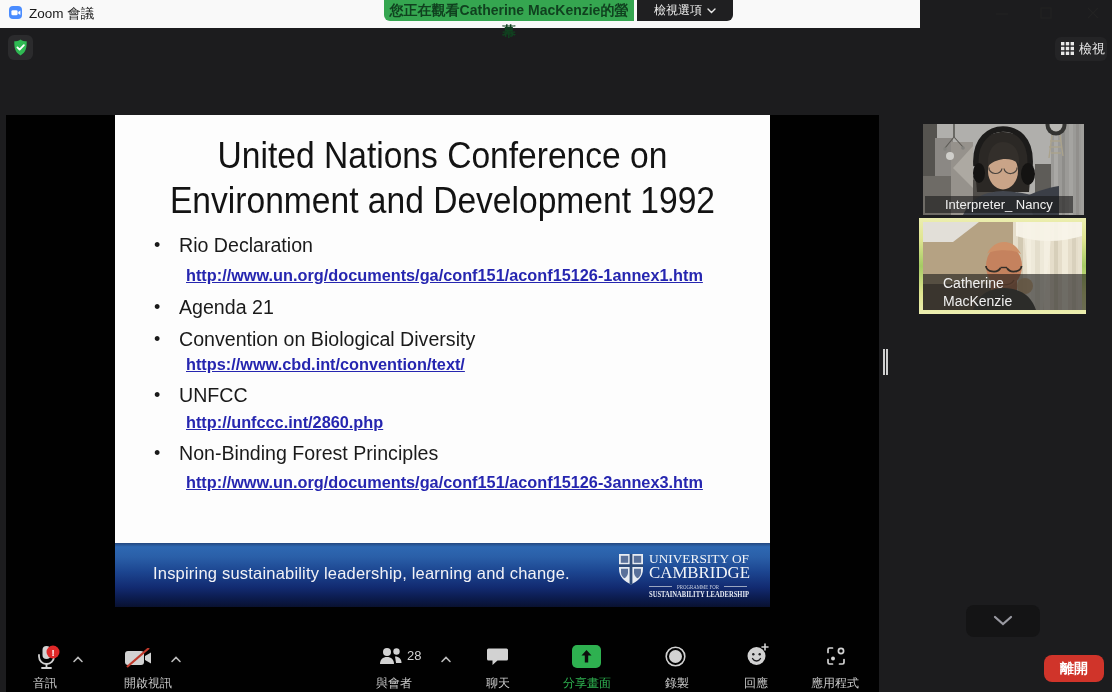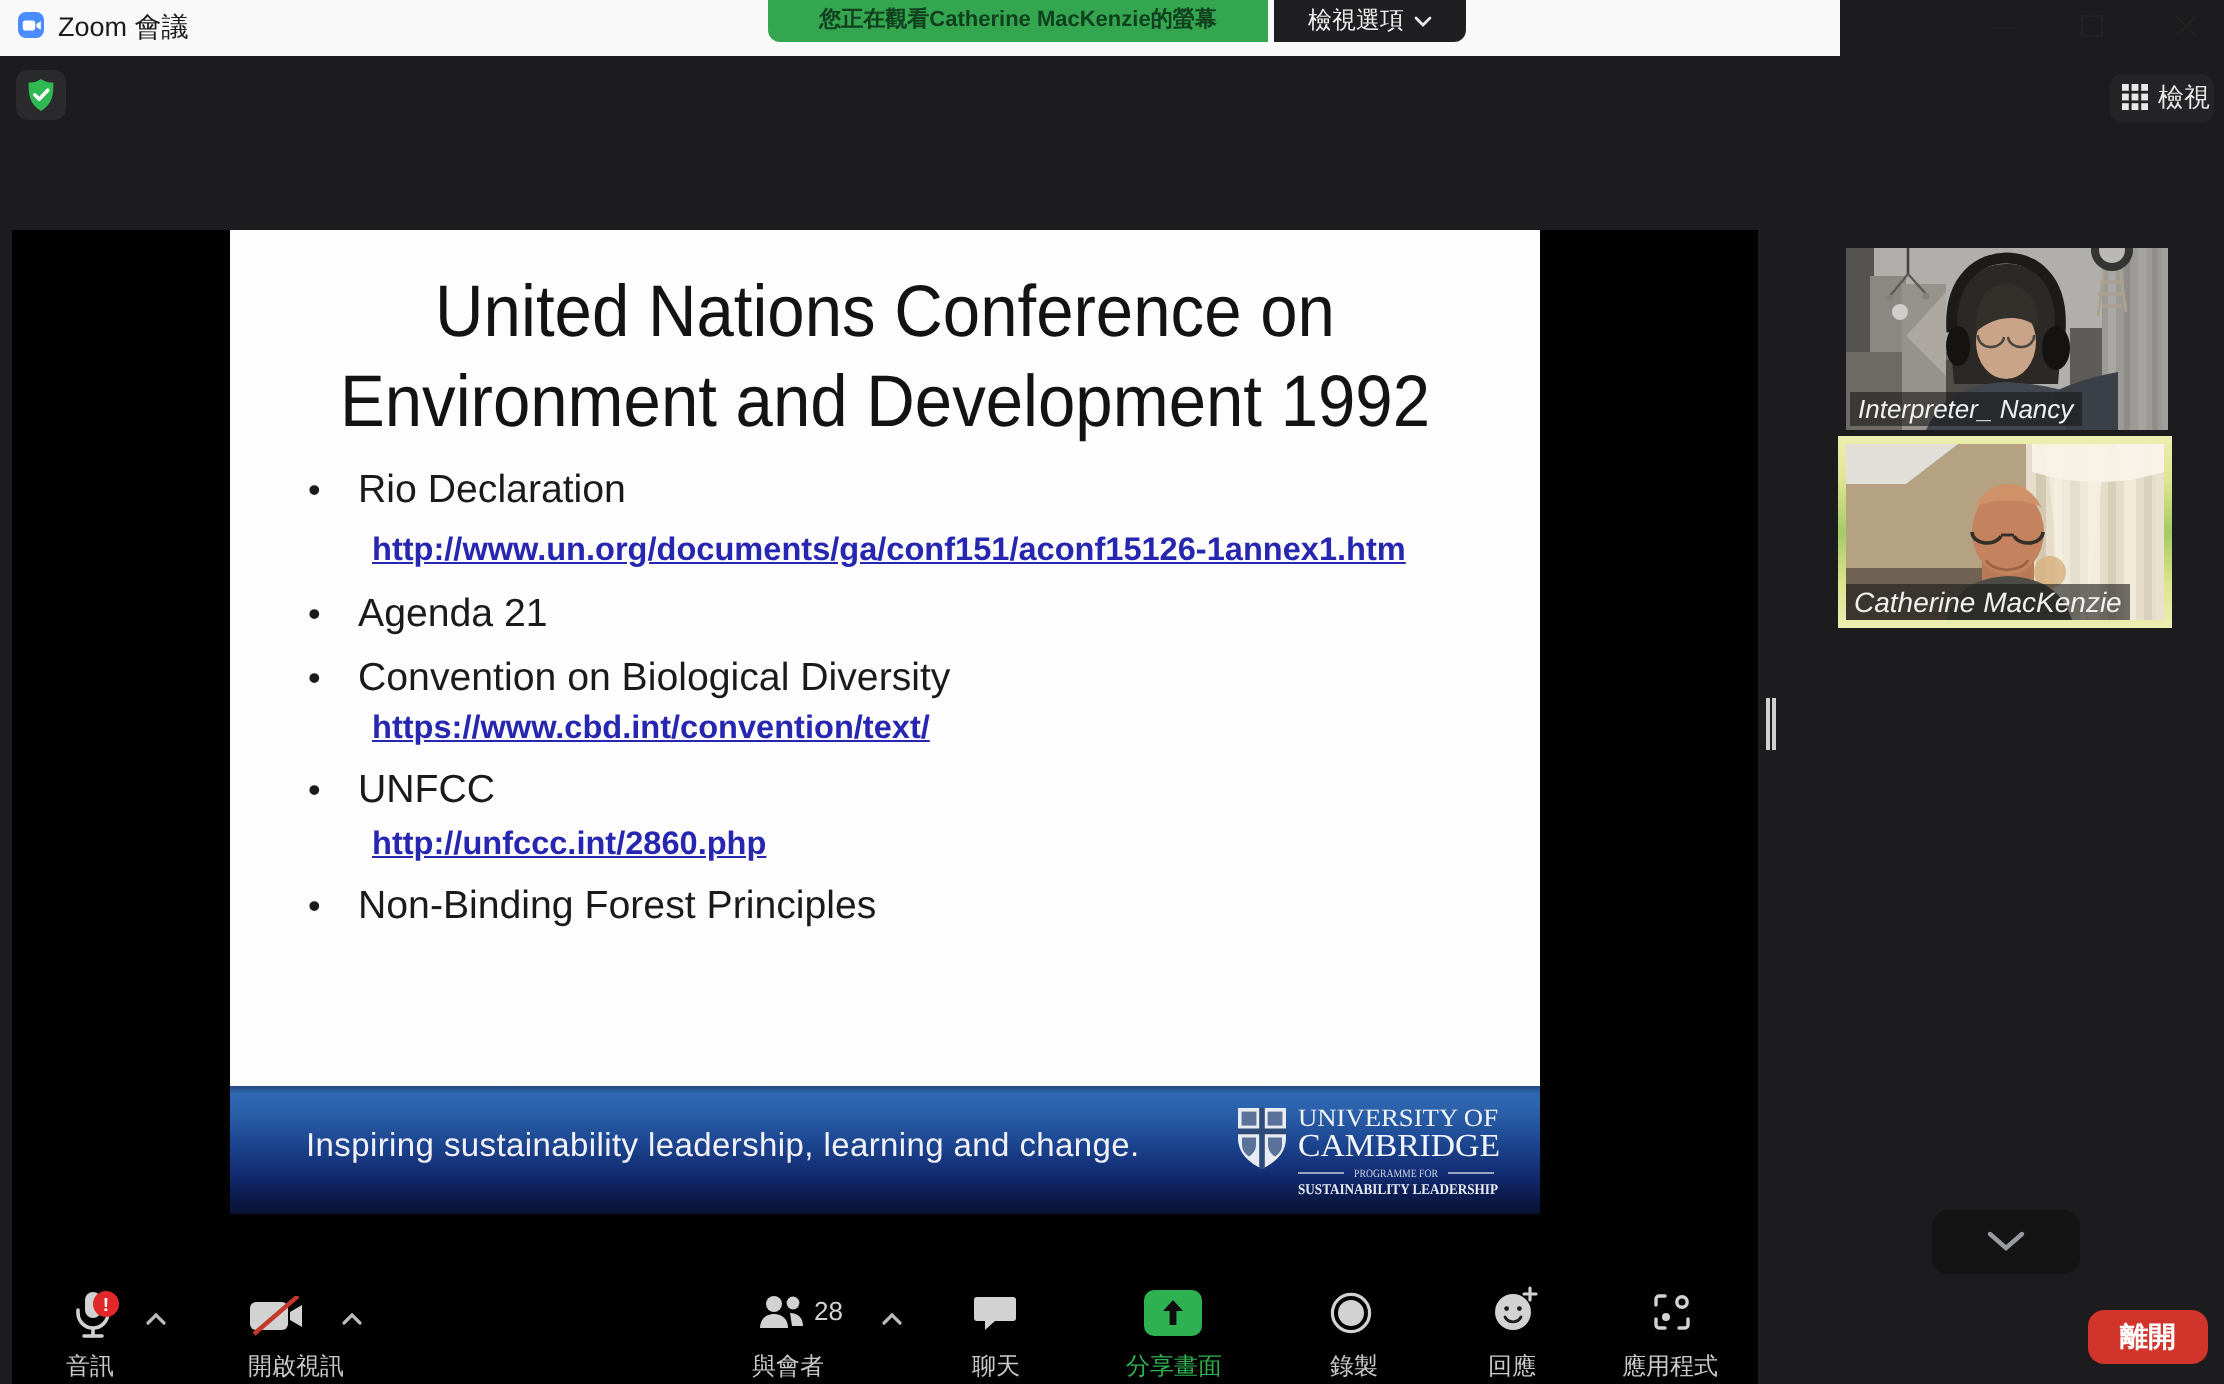--- a/index.html
+++ b/index.html
@@ -7,21 +7,21 @@
   body { font-family:"Liberation Sans", sans-serif; background:#1c1c1e; position:relative; }
   .abs { position:absolute; }
 
   
   #titlebar { position:absolute; left:0; top:0; width:920px; height:28px; background:#f9f9f9; }
   #zoomicon { position:absolute; left:8.5px; top:5.5px; width:13.5px; height:13.5px; border-radius:4px;
     background:#4a8cff; }
   #zoomicon svg { position:absolute; left:0; top:0; }
   #apptitle { position:absolute; left:29px; top:5px; font-size:13.5px; color:#1a1a1a; }
   #banner { position:absolute; left:384px; top:0; width:250px; height:21px; background:#35a650;
-    border-radius:0 0 0 6px; color:#10411f; font-size:11px; font-weight:bold; text-align:center; line-height:21px; }
+    border-radius:0 0 0 6px; color:#10411f; font-size:14px; font-weight:bold; text-align:center; line-height:21px; }
   #viewopt { position:absolute; left:637px; top:0; width:96px; height:21px; background:#1f1f21;
     border-radius:0 0 6px 0; color:#f0f0f0; font-size:12px; text-align:center; line-height:20px; }
   .winctl { position:absolute; top:0; width:40px; height:28px; color:#222; text-align:center; }
 
   
   #main { position:absolute; left:0; top:28px; width:1112px; height:664px; background:#1c1c1e; }
 
   #shieldbtn { position:absolute; left:8px; top:7px; width:25px; height:25px; background:#2b2b2d; border-radius:6px; }
   #viewbtn { position:absolute; left:1055px; top:9px; width:52px; height:24px; background:#242426; border-radius:6px;
      color:#e8e8e8; font-size:13px; line-height:24px;text-align:right; }
@@ -43,21 +43,21 @@
 
   
   #grab1, #grab2 { position:absolute; top:321px; width:2px; height:26px; background:#cfcfcf; }
   #grab1 { left:883px; } #grab2 { left:886px; }
 
   
   #tile1 { position:absolute; left:923px; top:96px; width:161px; height:91px; overflow:hidden; background:#9fa09e; }
   #tile2o { position:absolute; left:919px; top:190px; width:167px; height:96px; overflow:hidden;
       background:linear-gradient(180deg,#eceeb0 0%,#e0e591 22%,#a5cb64 50%,#dfe48f 78%,#eceeb0 100%); }
   #tile2o svg { position:absolute; left:4px; top:4px; }
-  .namelab { position:absolute; left:2px; background:rgba(24,24,24,0.6); color:#f0f0f0; padding:0 4px;font-style:italic; }
+  .namelab { position:absolute; left:2px; background:rgba(24,24,24,0.6); color:#f0f0f0; padding:0 20px; }
   .tblabel { position:absolute; top:647px; font-size:12px; color:#c9c9c9; white-space:nowrap; transform:translateX(-50%); }
   .caret { position:absolute; width:12px; height:12px; }
   #leave { position:absolute; left:1044px; top:627px; width:60px; height:27px; background:#d0342a; border-radius:8px;
      color:#fff; font-size:14px; font-weight:bold; text-align:center; line-height:27px; }
   #collapse { position:absolute; left:966px; top:577px; width:74px; height:32px; background:#141415; border-radius:8px; }
 </style>
 </head>
 <body>
 
 <div id="main">
@@ -92,20 +92,21 @@
       <div class="ttl" style="top:65px;">Environment and Development 1992</div>
 
       <div class="bullet" style="top:119px;">Rio Declaration</div>
       <div class="lnk" style="top:151px;">http://www.un.org/documents/ga/conf151/aconf15126-1annex1.htm</div>
       <div class="bullet" style="top:181px;">Agenda 21</div>
       <div class="bullet" style="top:213px;">Convention on Biological Diversity</div>
       <div class="lnk" style="top:240px;">https://www.cbd.int/convention/text/</div>
       <div class="bullet" style="top:269px;">UNFCC</div>
       <div class="lnk" style="top:298px;">http://unfccc.int/2860.php</div>
       <div class="bullet" style="top:327px;">Non-Binding Forest Principles</div>
+      <div class="lnk" style="top:358px;">http://www.un.org/documents/ga/conf151/aconf15126-3annex3.htm</div>
 
       <div id="bluebar">
         <div id="inspire">Inspiring sustainability leadership, learning and change.</div>
         <div id="camlogo">
           <svg width="150" height="52" viewBox="0 0 150 52">
             <g>
               <path d="M4 2 h24 v15 c0 8 -6 12.5 -12 15.5 c-6 -3 -12 -7.5 -12 -15.5 Z" fill="#e8ecf2"></path>
               <path d="M14.6 2 h2.8 v30.5 h-2.8 Z M4 12.3 h24 v2.8 h-24 Z" fill="#2d4a78"></path>
               <rect x="5.8" y="3.8" width="7.4" height="7" fill="#5a719a"></rect>
               <rect x="18.8" y="3.8" width="7.4" height="7" fill="#5a719a"></rect>

